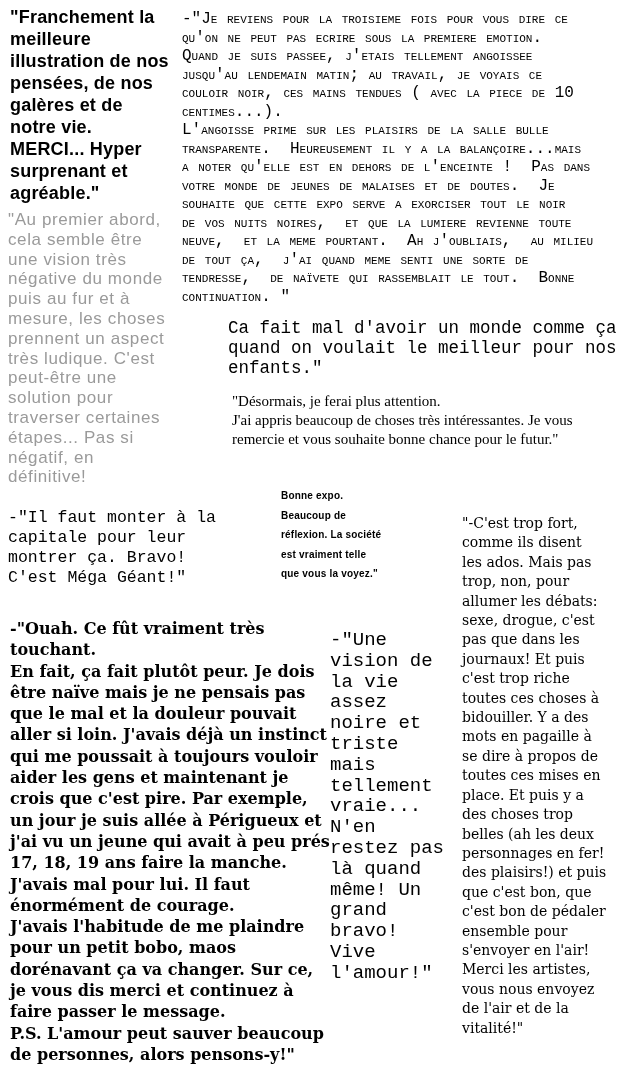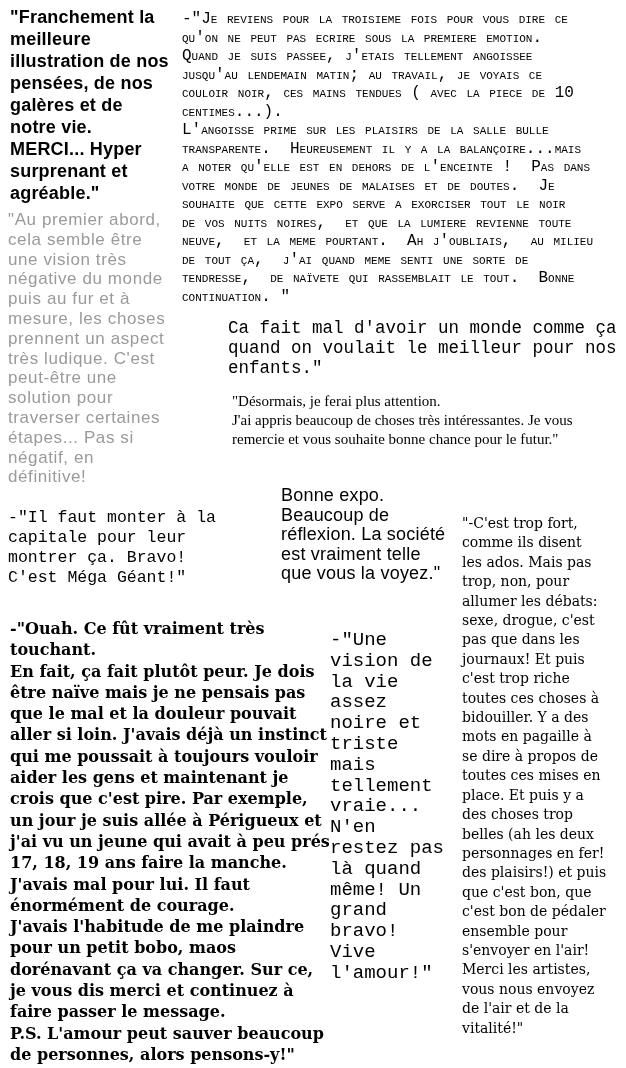--- a/index.html
+++ b/index.html
@@ -62,22 +62,22 @@
   .c6 {
     left: 232px; top: 392px; width: 400px;
     font-family: "Liberation Serif", serif;
     font-size: 15px;
     line-height: 19px;
   }
   
   .c7 {
     left: 281px; top: 486px; width: 185px;
     font-family: "Liberation Sans", sans-serif;
-    font-weight: 400;
-    font-size: 18px;
+    font-weight: 700;
+    font-size: 10px;
     line-height: 19.5px;
     letter-spacing: 0.2px;
   }
   
   .c8 {
     left: 462px; top: 514px; width: 164px;
     font-family: "DejaVu Serif", "Liberation Serif", serif;
     font-size: 14px;
     line-height: 19.4px;
   }

